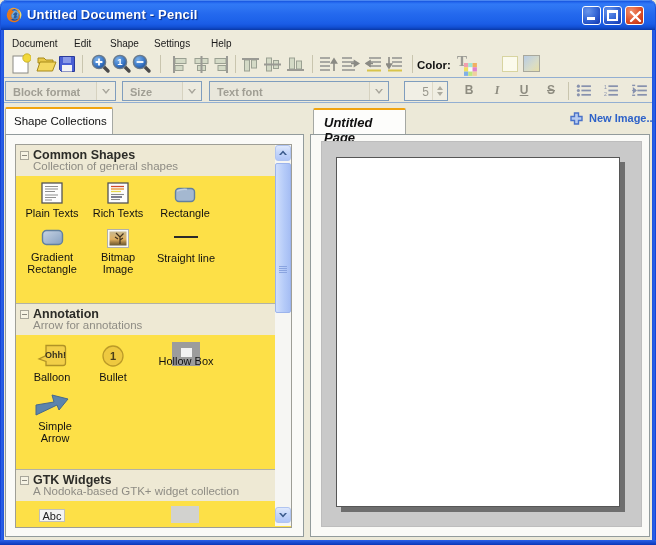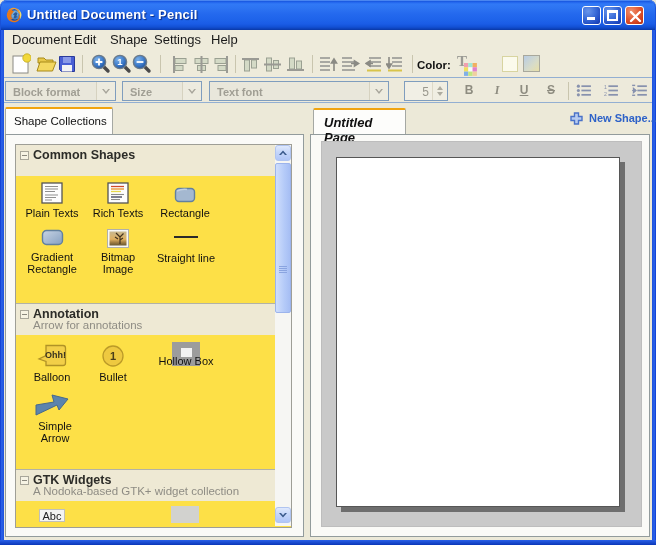--- a/index.html
+++ b/index.html
@@ -24,21 +24,21 @@
   text-shadow:1px 1px 1px #0a2a80; letter-spacing:0.2px; }
 #fficon { position:absolute; left:6px; top:7px; width:16px; height:16px; }
 
 .winbtn { position:absolute; top:6px; width:19px; height:19px; border-radius:3px;
   border:1px solid #fff; color:#fff; }
 #btn-min,#btn-max { background:radial-gradient(circle at 30% 25%,#6a96ea 0%,#3a6cd8 45%,#1e48c0 80%,#1538a8 100%); }
 #btn-close { background:radial-gradient(circle at 30% 25%,#f0926e 0%,#e25a34 45%,#cc3a18 80%,#b03010 100%); }
 
 
 #menubar { position:absolute; left:4px; top:30px; width:648px; height:22px; background:#eeebdb; }
-#menubar span { position:absolute; top:2px; color:#1a1a1a; font-size:13px; }
+#menubar span { position:absolute; top:8px; color:#1a1a1a; font-size:10px; }
 
 
 #toolbar1 { position:absolute; left:4px; top:52px; width:648px; height:25px; background:#eeebdb; }
 .tsep { position:absolute; top:3px; width:1px; height:18px; background:#c9c5ae; }
 
 
 #toolbar2 { position:absolute; left:4px; top:77px; width:648px; height:26px; background:#edeadb;
   border-top:1px solid #93afd2; border-bottom:1px solid #93afd2; }
 .combo { position:absolute; top:3px; height:20px; border:1px solid #7f9dbe; background:#e9e7db; }
 .combo .lbl { position:absolute; left:7px; top:4px; color:#a09e94; font-weight:bold; font-size:11px; }
@@ -313,27 +313,28 @@
   <div class="tab" id="ltab">
       <span>Shape Collections</span>
     </div>
   <div class="tab" id="rtab">
       <span>Untitled Page</span>
     </div>
   <div id="newpage">
     <svg width="13" height="13" viewBox="0 0 13 13" style="position:absolute;left:0;top:0;">
       <path d="M4.5,1 L8.5,1 L8.5,4.5 L12,4.5 L12,8.5 L8.5,8.5 L8.5,12 L4.5,12 L4.5,8.5 L1,8.5 L1,4.5 L4.5,4.5 Z" fill="#b8ccf0" stroke="#4a72c8" stroke-width="1.4"></path>
     </svg>
-    <span style="position:absolute;left:19px;top:0;white-space:nowrap;">New Shape...</span>
+    <span style="position:absolute;left:19px;top:0;white-space:nowrap;">New Image...</span>
   </div>
 
   <div id="pane">
     <div class="sechead">
         <span class="tgl"></span>
         <b>Common Shapes</b>
+        <div class="sub">Collection of general shapes</div>
       </div>
     <div class="secbody" id="sec1" style="height:127px;">
       <svg class="abs" style="left:25px;top:6px;" width="22" height="22" viewBox="0 0 22 22">
         <rect x="1" y="1" width="20" height="20" fill="#fdfdfd" stroke="#555" stroke-width="1.3"></rect>
         <g stroke="#909090" stroke-width="1.1">
             <path d="M4,4.5 h13 M4,7 h13 M4,9.5 h10 M4,13 h13 M4,15.5 h11 M4,18 h7"></path>
           </g>
       </svg>
       <div class="shape" style="left:5px;top:31px;width:62px;">Plain Texts</div>
       <svg class="abs" style="left:91px;top:6px;" width="22" height="22" viewBox="0 0 22 22">

